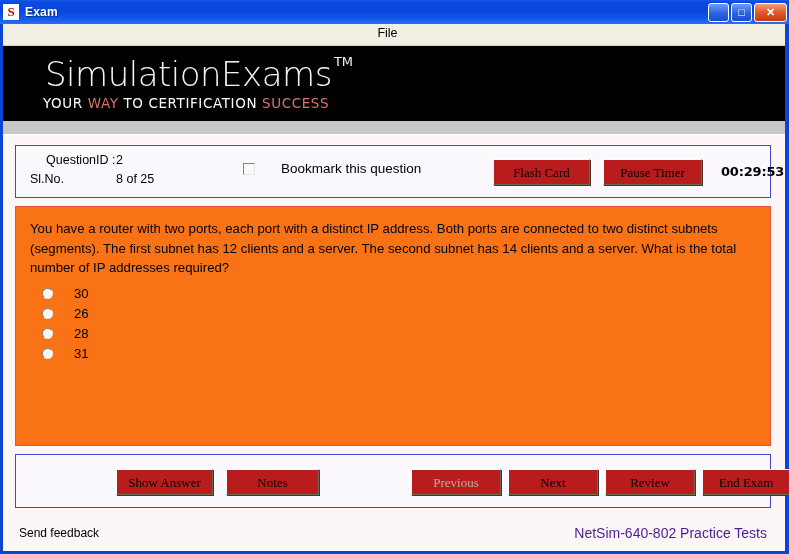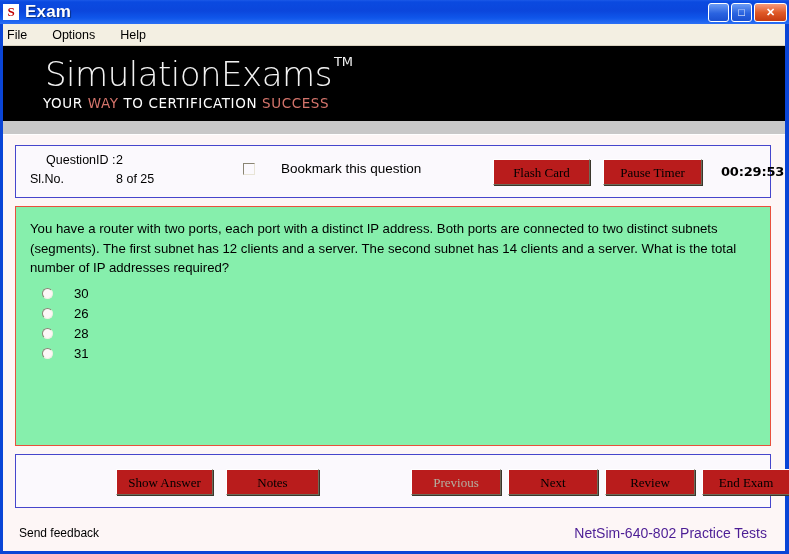--- a/index.html
+++ b/index.html
@@ -45,21 +45,21 @@
     font-family: "Liberation Serif", serif;
     font-weight: bold;
     font-size: 13px;
     line-height: 16px;
     text-align: center;
     flex: 0 0 auto;
     margin-right: 6px;
   }
   #title-text {
     color: #ffffff;
-    font-size: 17px;
+    font-size: 12px;
     font-weight: bold;
     letter-spacing: .2px;
     text-shadow: 1px 1px 1px rgba(0,0,0,.45);
     flex: 1 1 auto;
   }
   .win-btn {
     width: 21px;
     height: 19px;
     margin-left: 2px;
     border: 1px solid #ffffff;
@@ -87,22 +87,23 @@
   }
   .win-btn.min .gl { line-height: 11px; top: 6px; font-size: 14px; }
 
   
   #menu-bar {
     height: 22px;
     background: #f3efe2;
     border-bottom: 1px solid #d8d2c0;
     display: flex;
     align-items: center;
-    padding-left: 4px;
-    box-sizing: border-box;
+    padding-left: 12px;
+    box-sizing: border-box;
+    flex-direction: column;
   }
   .menu-item {
     font-size: 12.5px;
     color: #000;
     padding: 2px 11px 2px 0;
     margin-right: 14px;
     cursor: default;
   }
 
   
@@ -234,21 +235,21 @@
     font-weight: bold;
     color: #000;
     letter-spacing: -.2px;
   }
 
   
   #question-panel {
     margin: 8px 14px 0 12px;
     border: 1px solid #e8503c;
     height: 240px;
-    background: #86efac;
+    background: #f97316;
     position: relative;
     box-sizing: border-box;
   }
   #question-text {
     position: absolute;
     left: 14px;
     top: 12px;
     right: 30px;
     font-size: 13.2px;
     line-height: 19.5px;

